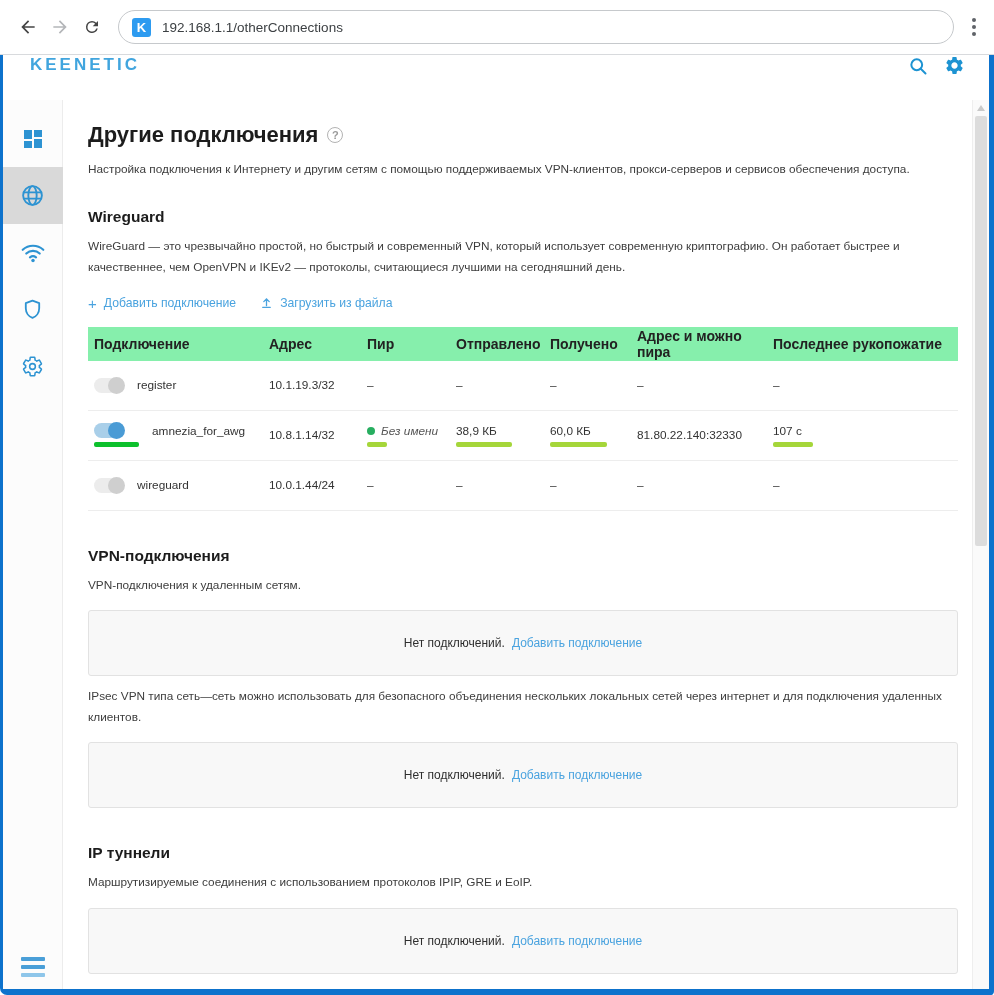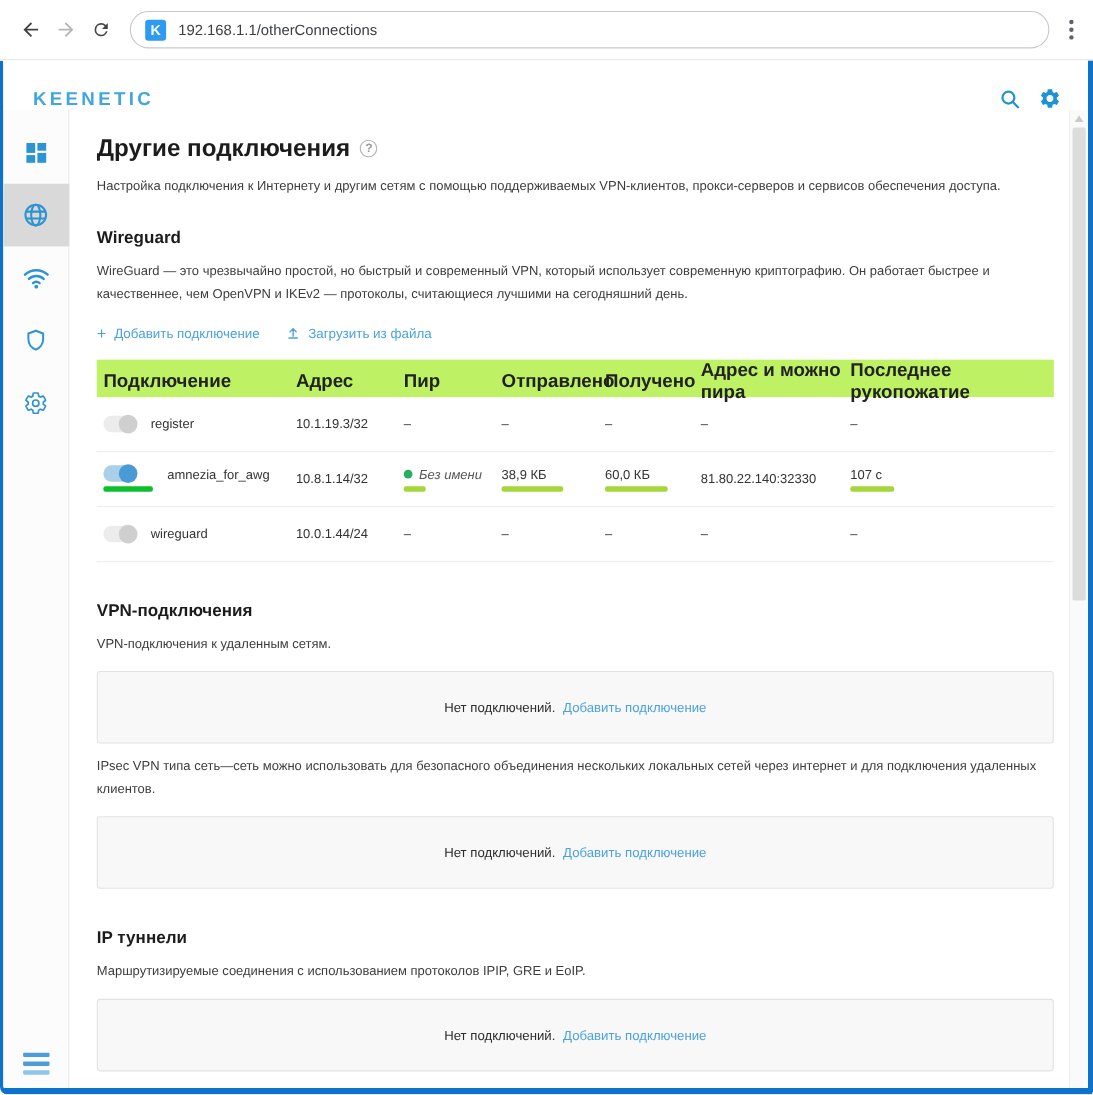--- a/index.html
+++ b/index.html
@@ -16,21 +16,21 @@
   .favicon{width:19px;height:19px;background:#2d9bf0;border-radius:3px;color:#fff;
     font-weight:bold;font-size:13px;display:flex;align-items:center;justify-content:center;flex:0 0 auto}
   .url{font-size:13.5px;color:#3c4043}
   .dots{display:flex;flex-direction:column;gap:3px;padding:6px;cursor:pointer}
   .dots span{width:4px;height:4px;border-radius:50%;background:#5f6368;display:block}
 
   
   .window{height:940px;border-left:3px solid #0d72cc;border-right:5px solid #0d72cc;
     border-bottom:6px solid #0d72cc;display:flex;flex-direction:column;background:#fff;
     border-bottom-left-radius:7px;border-bottom-right-radius:4px}
-  .app-header{height:45px;flex:0 0 auto;display:flex;align-items:flex-end;
+  .app-header{height:45px;flex:0 0 auto;display:flex;align-items:flex-start;
     justify-content:space-between;padding:0 24px 0 27px;background:#fff}
   .logo{color:#41a5de;font-weight:bold;font-size:17px;letter-spacing:3px}
   .hdr-icons{display:flex;align-items:center;gap:16px}
 
   .app-body{flex:1;display:flex;overflow:hidden}
 
   
   .sidebar{width:60px;flex:0 0 auto;background:#fcfcfc;border-right:1px solid #ececec;
     display:flex;flex-direction:column;align-items:center;padding-top:10px;position:relative}
   .side-item{width:60px;height:57px;display:flex;align-items:center;justify-content:center;cursor:pointer}
@@ -47,21 +47,21 @@
     font-size:11px;font-weight:bold;display:inline-flex;align-items:center;justify-content:center}
   .pdesc{font-size:11.8px;color:#3d3d3d;margin-top:12px;line-height:1.55;max-width:880px}
   h2{font-size:15.5px;color:#1c1c1c;margin-top:30px}
   .sdesc{font-size:11.8px;color:#3d3d3d;margin-top:10px;line-height:1.75;max-width:880px}
   .links{display:flex;gap:24px;margin-top:17px}
   .lnk{display:flex;align-items:center;gap:7px;color:#4aa3df;font-size:12.2px;cursor:pointer}
 
   
   .tbl{width:870px;margin-top:15px}
   .tr{display:grid;grid-template-columns:175px 98px 89px 94px 87px 136px 1fr;align-items:center}
-  .thead{background:#bef264;height:34px;font-weight:bold;font-size:17px;color:#222}
+  .thead{background:#86efac;height:34px;font-weight:bold;font-size:14px;color:#222}
   .thead > div{padding-left:6px}
   .row{height:50px;border-bottom:1px solid #ededed;font-size:11.8px;color:#333}
   .row > div{padding-left:6px}
   .cell-conn{display:flex;align-items:center;gap:13px}
   .toggle{width:30px;height:15px;border-radius:8px;position:relative;flex:0 0 auto;cursor:pointer}
   .toggle.off{background:#ececec}
   .toggle.off::after{content:"";position:absolute;right:-1px;top:-1px;width:17px;height:17px;
     border-radius:50%;background:#cfcfcf}
   .toggle.on{background:#a9cfe9}
   .toggle.on::after{content:"";position:absolute;right:-1px;top:-1px;width:17px;height:17px;

